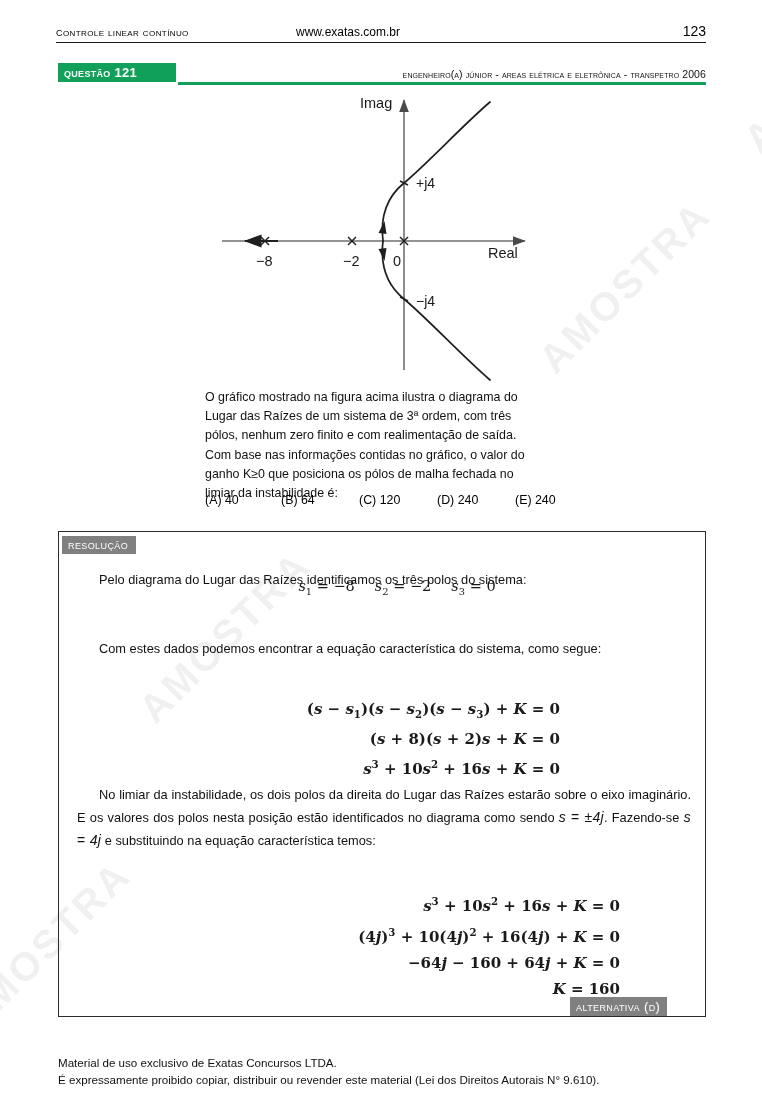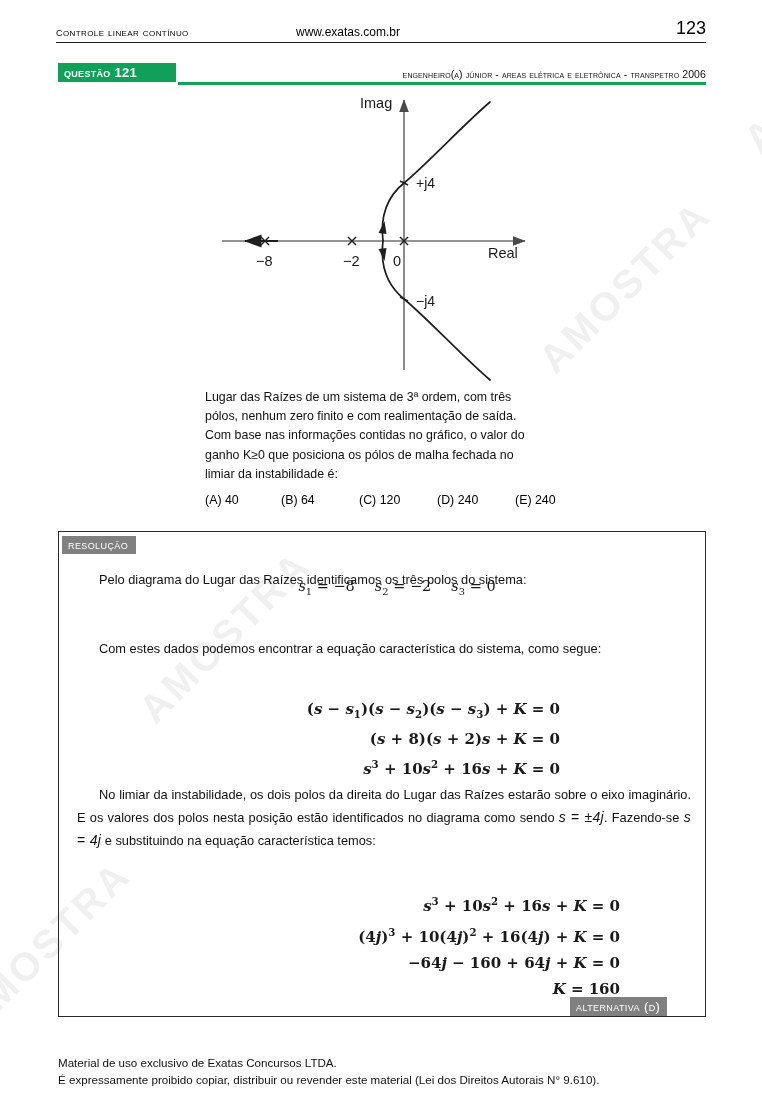--- a/index.html
+++ b/index.html
@@ -55,21 +55,21 @@
     padding-bottom: 3px;
   }
   .hdr-left::first-letter { font-size: 13px; }
   .hdr-center {
     font-size: 12px;
     padding-bottom: 3px;
     position: absolute;
     left: 240px;
   }
   .hdr-right {
-    font-size: 18px;
+    font-size: 14px;
     padding-bottom: 3px;
   }
 
   
   .q-banner {
     position: absolute;
     left: 58px;
     top: 63px;
     width: 118px;
     height: 19px;
@@ -337,20 +337,21 @@
     <text x="288" y="170" font-family="Liberation Sans, sans-serif" font-size="14.5" fill="#1a1a1a">Real</text>
     <text x="56" y="178" font-family="Liberation Sans, sans-serif" font-size="14.5" fill="#1a1a1a">−8</text>
     <text x="143" y="178" font-family="Liberation Sans, sans-serif" font-size="14.5" fill="#1a1a1a">−2</text>
     <text x="193" y="178" font-family="Liberation Sans, sans-serif" font-size="14.5" fill="#1a1a1a">0</text>
     <text x="216" y="100" font-family="Liberation Sans, sans-serif" font-size="14" fill="#1a1a1a">+j4</text>
     <text x="216" y="218" font-family="Liberation Sans, sans-serif" font-size="14" fill="#1a1a1a">−j4</text>
   </svg>
 </div>
 
 <div class="q-text">
+  <span class="ln">O gráfico mostrado na figura acima ilustra o diagrama do</span>
   <span class="ln">Lugar das Raízes de um sistema de 3ª ordem, com três</span>
   <span class="ln">pólos, nenhum zero finito e com realimentação de saída.</span>
   <span class="ln">Com base nas informações contidas no gráfico, o valor do</span>
   <span class="ln">ganho K≥0 que posiciona os pólos de malha fechada no</span>
   <span class="ln">limiar da instabilidade é:</span>
 </div>
 
 <div class="q-options">
   <span class="opt">(A) 40</span>
   <span class="opt">(B) 64</span>

